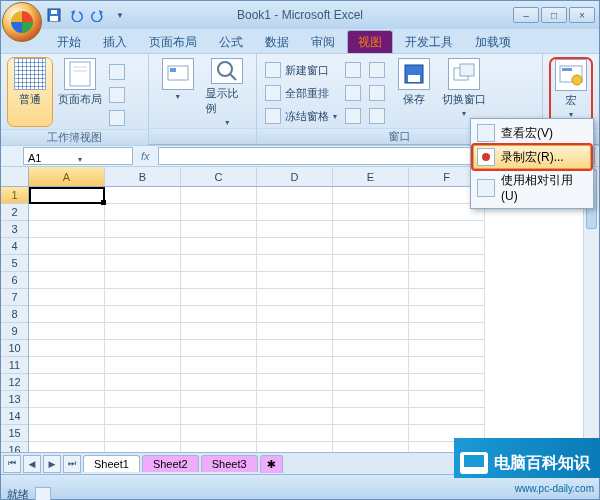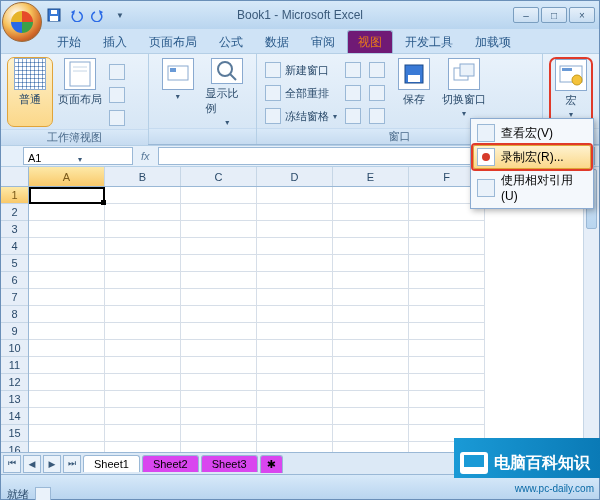--- a/index.html
+++ b/index.html
@@ -41,21 +41,21 @@
   .ch { width: 76px; border-right: 1px solid #c6d6e6; font-size: 11px; color: #2a4a6a; display: flex; align-items: center; justify-content: center; }
   .ch.sel, .rh.sel { background: linear-gradient(#fde9a8,#f9c96a); color: #7a5a1a; }
   .cells { position: relative; }
   .crow { display: flex; height: 17px; }
   .cell { width: 76px; height: 17px; border-right: 1px solid #d6dee8; border-bottom: 1px solid #d6dee8; }
   .activecell { position: absolute; left: 0; top: 0; width: 76px; height: 17px; border: 2px solid #000; pointer-events: none; }
   .activecell::after { content:""; position:absolute; right:-3px; bottom:-3px; width:5px; height:5px; background:#000; }
   .sheetbar { height: 22px; background: #dce9f6; border-top: 1px solid #9ab8d6; display: flex; align-items: center; font-size: 11px; }
   .navbtn { width: 18px; height: 18px; border: 1px solid #9ab8d6; background: #eaf2fa; margin-left: 2px; display:flex; align-items:center; justify-content:center; font-size:9px; color:#3a5a7a; cursor:pointer;}
   .stab { padding: 2px 10px; background: #fff; border: 1px solid #9ab8d6; border-bottom: none; border-top-left-radius: 3px; border-top-right-radius: 3px; margin-left: 2px; cursor:pointer;text-align:center; }
-  .stab.inactive { background: #d946ef; }
+  .stab.inactive { background: #f0abfc; }
   .statusbar { height: 20px; background: linear-gradient(#d7e9f9,#b9d5ef); border-top: 1px solid #9ab8d6; display: flex; font-size: 11px; color: #2a4a6a; padding: 12px 6px; }
   .macro-menu { position: absolute; right: 6px; top: 118px; width: 124px; background: #f4f8fc; border: 1px solid #8aaad0; box-shadow: 2px 2px 6px rgba(0,0,0,0.3); z-index: 20; font-size: 12px; padding: 2px; }
   .mitem { display: flex; align-items: center; gap: 6px; padding: 3px 4px; cursor: pointer; }
   .mitem .mlabel { flex: 1; }
   .mitem.hl { background: linear-gradient(#fef2cf,#fbd88a); border: 1px solid #e0a43a; border-radius: 2px; padding: 2px 3px; }
   .mitem.hl2 { outline: 2px solid #e03a2a; }
   .mico { width: 18px; height: 18px; background: #eaf2fa; border: 1px solid #9ab8d6; flex-shrink:0; }
   .watermark { position: absolute; right: 0; bottom: 22px; height: 40px; background: linear-gradient(90deg,#1a9ad6,#0a7ab6); color: #fff; display: flex; align-items: center; padding: 10px 10px 0 6px; font-size: 16px; font-weight: bold; z-index: 30; gap:6px; }
   .wm-url { position: absolute; right: 6px; bottom: 6px; font-size: 10px; color: #0a6aa6; z-index: 31; }
   .wm-ico { width:28px; height:22px; background:#fff; border-radius:3px; position:relative; }

